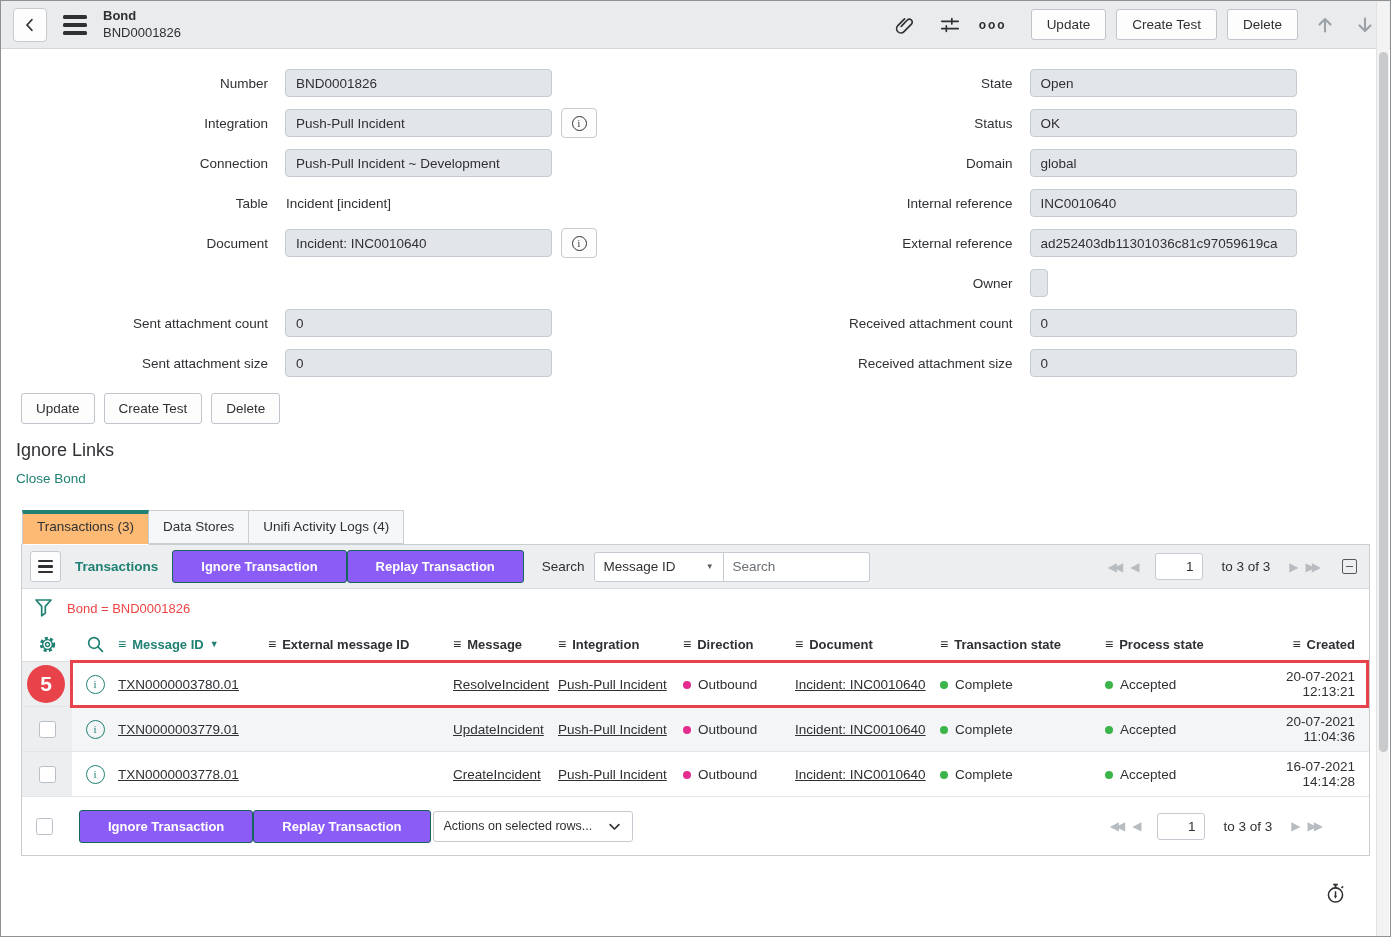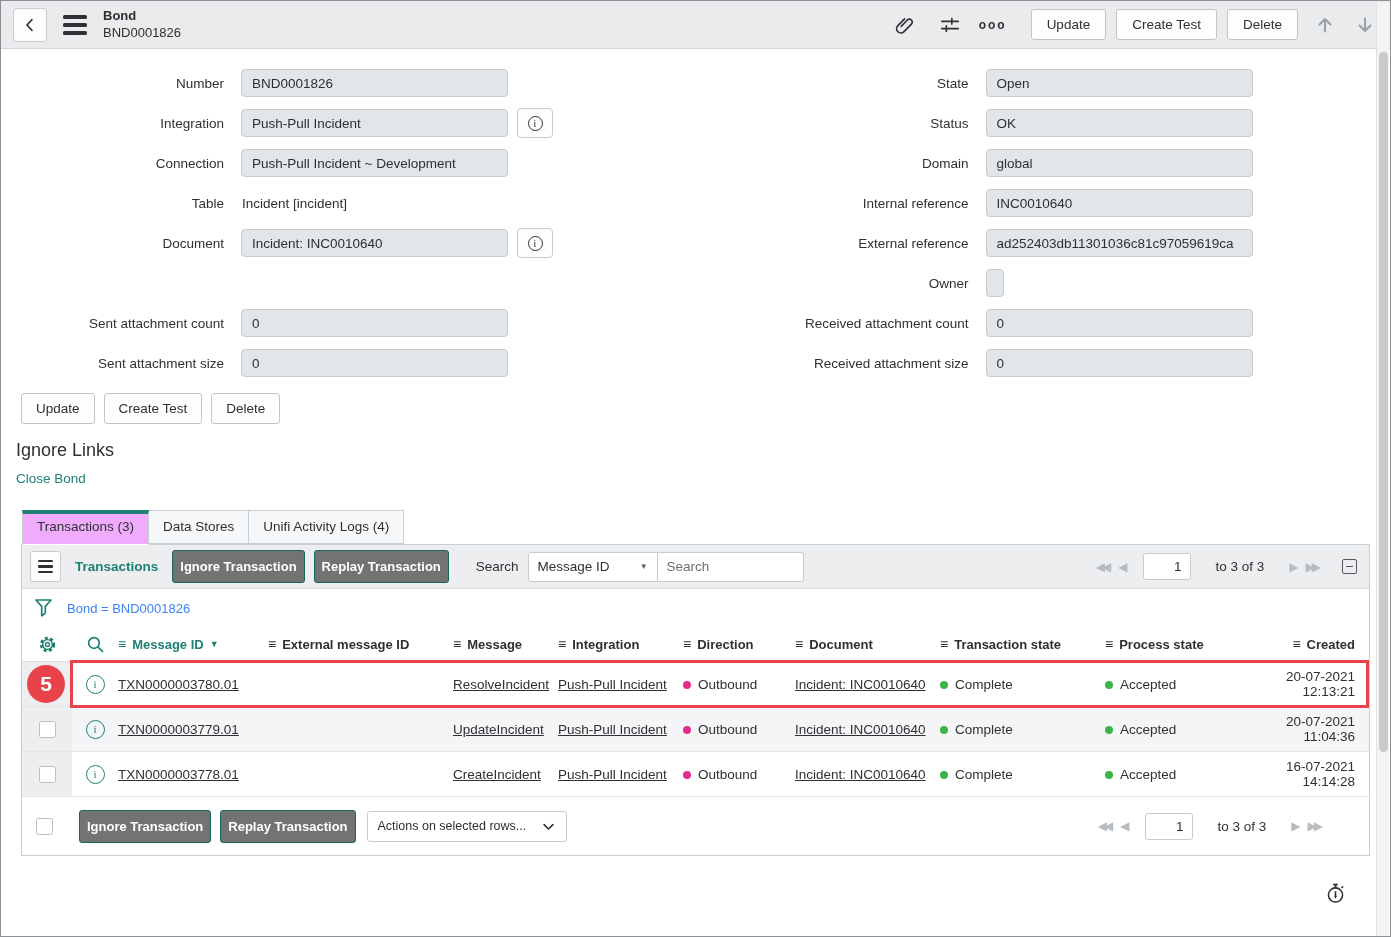--- a/index.html
+++ b/index.html
@@ -16,66 +16,66 @@
   .title-block .t1 { font-weight:700; font-size:13px; }
   .title-block .t2 { font-size:13px; }
   .hdr-spacer { flex:1; }
   .hdr-icon { margin:0 12px; display:flex; align-items:center; cursor:pointer; }
   .more-dots { font-size:12px; font-weight:700; letter-spacing:2px; color:#2e3033; margin:0 14px 0 6px; cursor:pointer; }
   .hdr-btn { background:#fdfdfd; border:1px solid #bfc5ca; border-radius:3px; padding:7px 15px; font-size:13.5px; color:#2e3033; margin-left:10px; cursor:pointer; font-family:inherit; }
   .nav-arrows { display:flex; align-items:center; margin-left:16px; gap:18px; }
 
   
   .form-area { display:flex; padding:20px 0 0 0; }
-  .fcol { width:50%; }
+  .fcol { width:50%;padding-left:44px; }
   .frow { display:flex; align-items:center; height:28px; margin-bottom:12px; }
   .flabel { width:240px; text-align:right; padding-right:17px; color:#2e3033; }
   .fcol-right .flabel { width:290px; }
   .finput { width:267px; height:28px; background:#e3e6e9; border:1px solid #c5cbd1; border-radius:4px; display:flex; align-items:center; padding:0 10px; color:#2e3033; }
   .finput.small { width:18px; padding:0; }
   .ftext { padding-left:1px; }
   .ref-btn { width:36px; height:30px; margin-left:9px; background:#fdfdfd; border:1px solid #c5cbd1; border-radius:4px; display:flex; align-items:center; justify-content:center; cursor:pointer; }
   .circle-i { width:15px; height:15px; border:1.4px solid #2e3033; border-radius:50%; display:flex; align-items:center; justify-content:center; font-size:10px; font-style:normal; font-family:"Liberation Serif",serif; color:#2e3033; }
   .spacer-row { height:28px; margin-bottom:12px; }
 
   .form-buttons { padding:4px 0 0 20px; display:flex; gap:9px; }
   .form-btn { background:#fdfdfd; border:1px solid #bfc5ca; border-radius:3px; padding:7px 14px; font-size:13.5px; color:#2e3033; cursor:pointer; font-family:inherit; }
 
   .related-heading { font-size:18px; font-weight:400; padding:16px 0 0 15px; color:#2e3033; }
   .related-link { display:inline-block; margin:10px 0 0 15px; color:#1f8173; font-size:13.5px; text-decoration:none; cursor:pointer; }
 
   
   .tabs { display:flex; margin:24px 0 0 21px; position:relative; z-index:2; }
   .tab { border:1px solid #c9ced3; border-left-width:0; background:#f6f7f8; padding:8px 14px 9px; font-size:13.5px; color:#2e3033; cursor:pointer; }
   .tab:first-child { border-left-width:1px; }
-  .tab.active { background:#f0abfc; border-top:4px solid #1f8173; padding-top:5px; border-bottom:1px solid #fff; margin-bottom:-1px; }
+  .tab.active { background:#fdba74; border-top:4px solid #1f8173; padding-top:5px; border-bottom:1px solid #fff; margin-bottom:-1px; }
 
   
   .panel { margin:0 20px; border:1px solid #c9ced3; background:#fff; position:relative; z-index:1; }
   .list-toolbar { height:44px; background:#eceef0; border-bottom:1px solid #d7dbde; display:flex; align-items:center; padding:0 12px 0 8px; }
   .menu-btn { width:31px; height:31px; background:#fdfdfd; border:1px solid #c5cbd1; border-radius:3px; display:flex; flex-direction:column; gap:3px; align-items:center; justify-content:center; cursor:pointer; }
   .menu-btn span { width:15px; height:2.5px; background:#2e3033; border-radius:1px; }
   .list-title { color:#1f8173; font-weight:700; font-size:13.5px; margin:0 14px; cursor:pointer; }
-  .teal-btn { background:#737373; color:#fff; border:1px solid #16665b; border-radius:3px; padding:8px 7px; font-size:13px; font-weight:700; margin-right:9px; cursor:pointer; font-family:inherit; }
+  .teal-btn { background:#8b5cf6; color:#fff; border:1px solid #16665b; border-radius:3px; padding:8px 28px; font-size:13px; font-weight:700; cursor:pointer; font-family:inherit; }
   .search-label { margin:0 9px 0 18px; }
   .field-select { width:130px; height:30px; background:#fff; border:1px solid #c5cbd1; border-radius:3px 0 0 3px; display:flex; align-items:center; justify-content:space-between; padding:0 9px; cursor:pointer; }
   .field-select .sel-arrow { font-size:8px; color:#5a5f64; }
   .search-input { width:146px; height:30px; border:1px solid #c5cbd1; border-left:none; border-radius:0 3px 3px 0; padding:0 9px; font-size:13.5px; font-family:inherit; color:#2e3033; outline:none; }
   .search-input::placeholder { color:#6b7075; }
   .tb-spacer { flex:1; }
   .pager { display:flex; align-items:center; gap:7px; }
   .pg-arrow { color:#b7bcc0; font-size:12px; cursor:pointer; line-height:1; }
   .pg-arrow.dbl { letter-spacing:-3px; margin-right:3px; }
   .pg-input { width:48px; height:27px; border:1px solid #c5cbd1; border-radius:3px; background:#fff; text-align:right; padding:0 8px; font-size:13.5px; font-family:inherit; color:#2e3033; margin-left:8px; }
-  .pg-info { margin:0 18px; }
+  .pg-info { margin:0 12px; }
   .collapse-btn { width:15px; height:15px; border:1.5px solid #55595e; border-radius:2px; display:flex; align-items:center; justify-content:center; margin-left:14px; cursor:pointer; }
   .collapse-btn i { display:block; width:7px; height:1.5px; background:#55595e; }
 
   .filter-row { height:38px; display:flex; align-items:center; padding:0 12px; gap:14px; background:#fff; }
-  .filter-text { font-size:13px; color:#3b82f6; }
+  .filter-text { font-size:13px; color:#ef4444; }
 
   
   .grid-header { display:flex; align-items:center; height:35px; border-bottom:1px solid #dcdfe2; background:#fff; }
   .gh-cell { display:flex; align-items:center; gap:6px; font-size:13px; font-weight:700; color:#2e3033; cursor:pointer; }
   .gh-cell .bars { font-size:14px; font-weight:700; }
   .gh-cell.sorted { color:#1f8173; }
   .sort-arrow { font-size:9px; color:#1f8173; }
 
   .c-check { width:50px; align-self:stretch; display:flex; align-items:center; justify-content:center; }
   .c-info { width:46px; display:flex; align-items:center; justify-content:center; }

